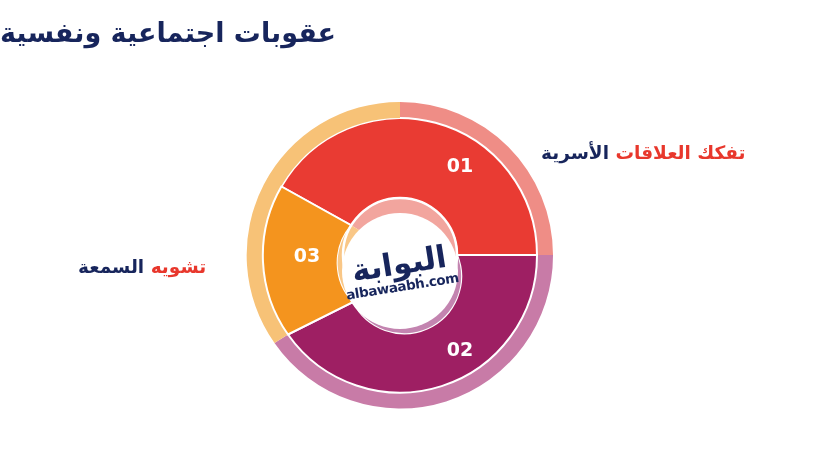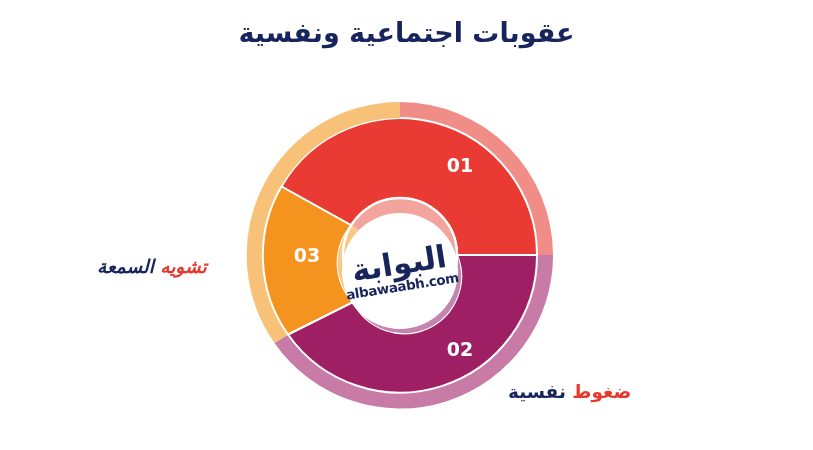--- a/index.html
+++ b/index.html
@@ -23,21 +23,21 @@
     height: 450px;
     background: #ffffff;
   }
 
   
   #chart-title {
     position: absolute;
     top: 16px;
     left: 0;
     width: 813px;
-    text-align: center;
+    text-align: left;
     font-size: 27px;
     font-weight: bold;
     color: #17255C;
     direction: rtl;
     letter-spacing: 0px;
     line-height: 1.25;
     white-space: nowrap;
   }
 
   
@@ -112,21 +112,21 @@
     white-space: nowrap;
     font-size: 18.5px;
     font-weight: bold;
     line-height: 1.2;
   }
   .w-red  { color: #E8372C; }
   .w-navy { color: #17255C; }
 
   #label-family     { left: 541px; top: 142px; }
   #label-psych      { left: 508px; top: 381px; }
-  #label-reputation { left: 97px;  top: 256px; font-style: italic; }
+  #label-reputation { left: 78px;  top: 256px; }
 </style>
 </head>
 <body>
 
 <div id="infographic">
 
   <div id="chart-title">عقوبات اجتماعية ونفسية</div>
 
   <div id="donut-wrap">
     <svg id="donut-svg" viewBox="0 0 306 306">
@@ -190,24 +190,24 @@
     </svg>
   </div>
 
   <div id="center-logo">
     <div id="logo-inner">
       <span id="logo-word">البوابة</span>
       <span id="logo-url">albawaabh.com</span>
     </div>
   </div>
 
-
-  <div class="callout" id="label-psych">
-    <span class="w-red">ضغوط</span>
-    <span class="w-navy">نفسية</span>
-  </div>
+  <div class="callout" id="label-family">
+    <span class="w-red">تفكك العلاقات</span>
+    <span class="w-navy">الأسرية</span>
+  </div>
+
 
   <div class="callout" id="label-reputation">
     <span class="w-red">تشويه</span>
     <span class="w-navy">السمعة</span>
   </div>
 
 </div>
 
 </body></html>

